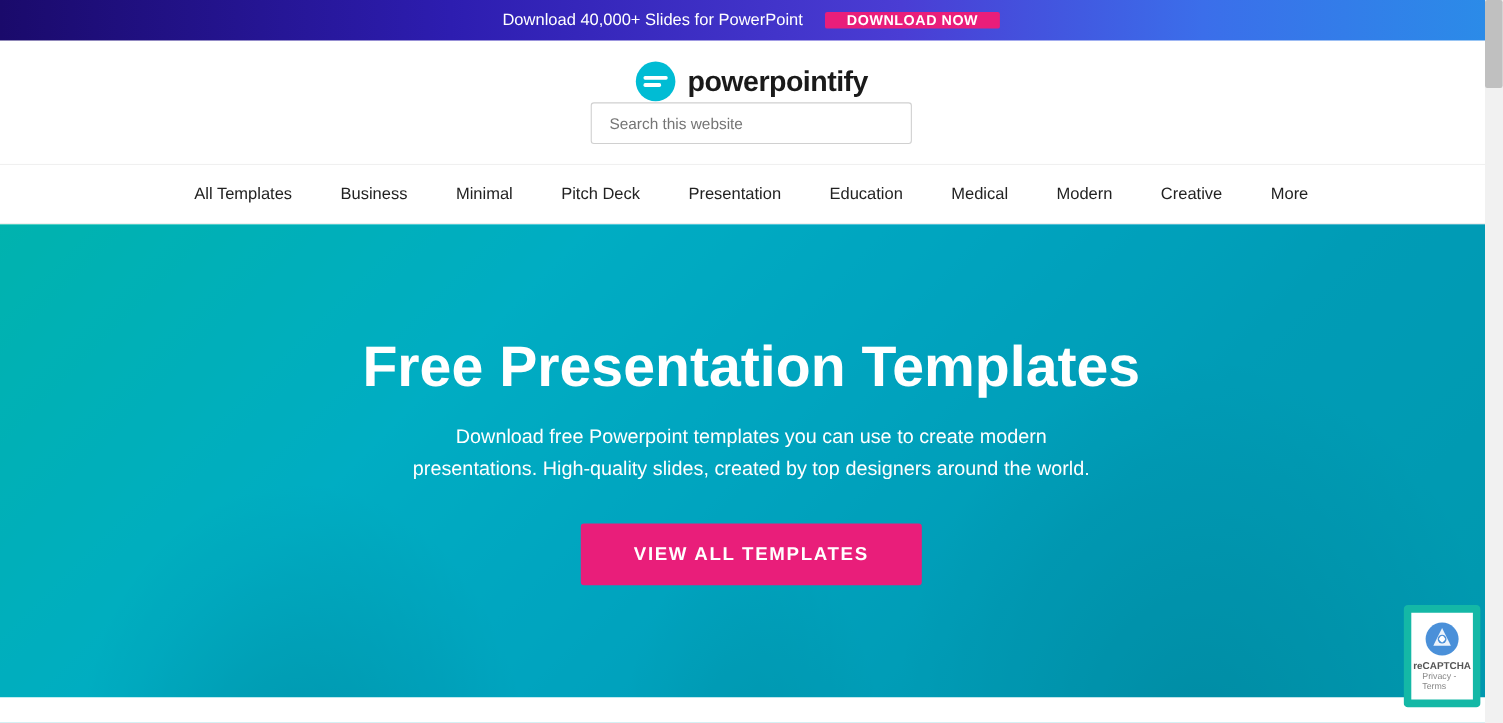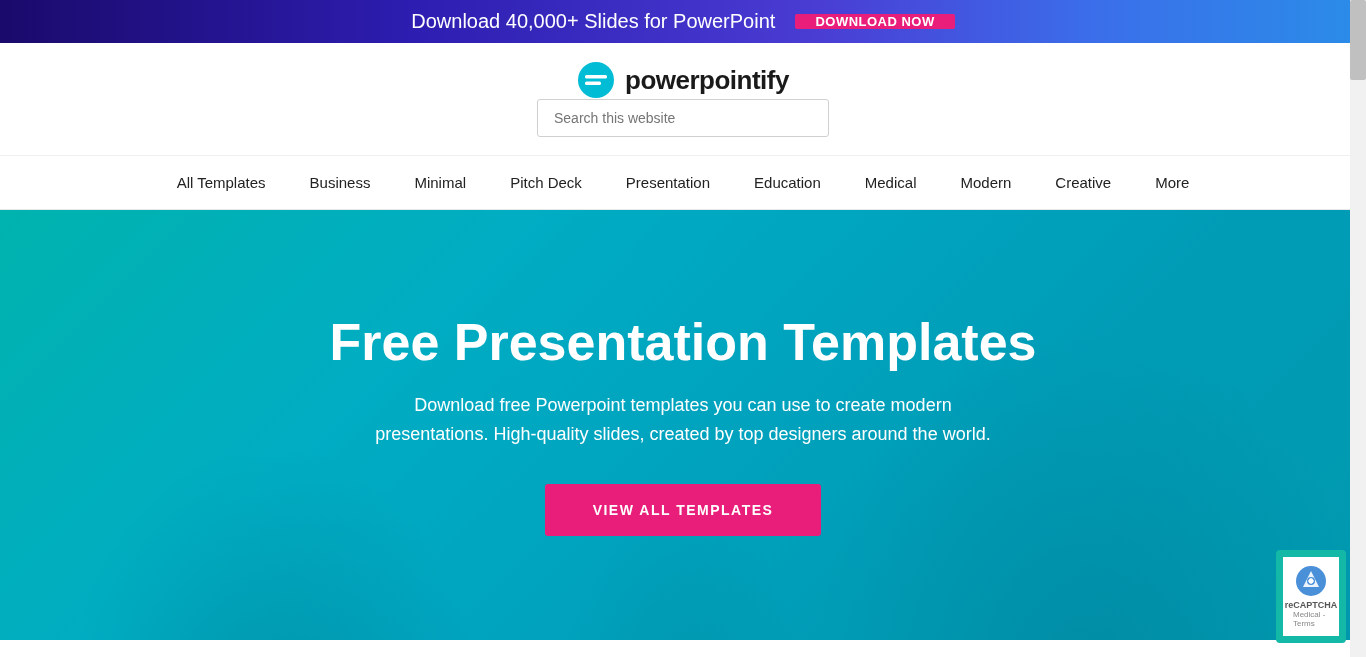--- a/index.html
+++ b/index.html
@@ -10,21 +10,21 @@
       background: linear-gradient(90deg, #1a0a6b 0%, #2d1db0 30%, #4a3dd4 60%, #3b6eea 80%, #2a8de8 100%);
       padding: 10px 0;
       text-align: center;
       display: flex;
       align-items: center;
       justify-content: center;
       gap: 20px;
     }
     #top-banner .banner-text {
       color: #fff;
-      font-size: 20px;
+      font-size: 15px;
       font-weight: 400;
     }
     #top-banner .download-btn {
       background: #e91e7a;
       color: #fff;
       border: none;
       padding: 0 20px;
       font-size: 13px;
       font-weight: 700;
       letter-spacing: 0.5px;
@@ -133,21 +133,21 @@
       color: #fff;
       line-height: 1.6;
       margin-bottom: 36px;
       font-weight: 400;
     }
     #hero-cta {
       background: #e91e7a;
       color: #fff;
       border: none;
       padding: 18px 48px;
-      font-size: 14px;
+      font-size: 17px;
       font-weight: 700;
       letter-spacing: 1.5px;
       cursor: pointer;
       border-radius: 3px;
       text-transform: uppercase;
     }
 
     
     #scrollbar-track {
       position: fixed;
@@ -240,14 +240,14 @@
 
 <div id="recaptcha-badge">
 
   <svg id="recaptcha-logo" viewBox="0 0 64 64" xmlns="http://www.w3.org/2000/svg">
     <circle cx="32" cy="32" r="30" fill="#4a90d9"></circle>
     <path d="M32 12 L48 44 H16 Z" fill="white" opacity="0.9"></path>
     <circle cx="32" cy="32" r="8" fill="#4a90d9"></circle>
     <path d="M26 32 Q32 20 38 32 Q32 44 26 32" fill="white"></path>
   </svg>
   <div style="font-size:9px;color:#555;font-weight:600;">reCAPTCHA</div>
-  <div class="recaptcha-links" style="font-size:8px;color:#888;cursor:pointer;">Medical - Terms</div>
+  <div class="recaptcha-links" style="font-size:8px;color:#888;cursor:pointer;">Privacy - Terms</div>
 </div>
 
 </body></html>

